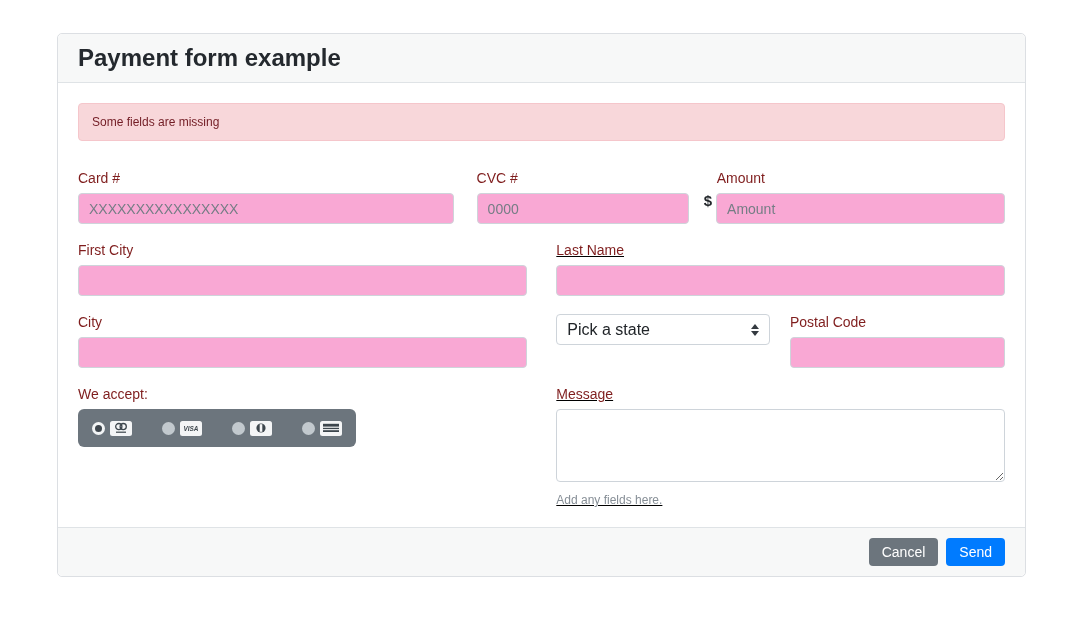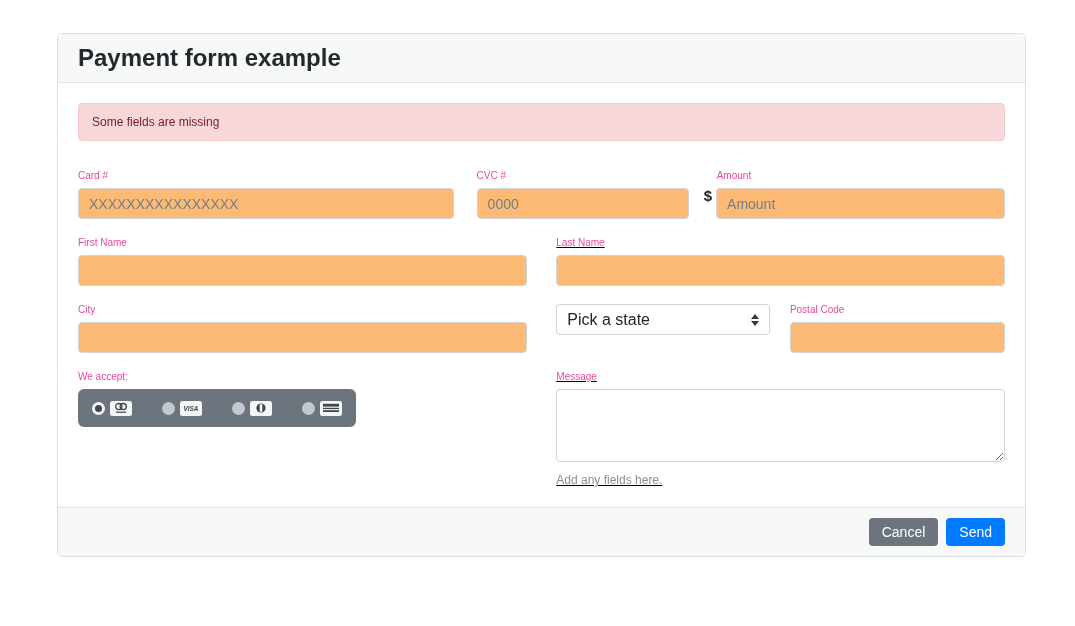--- a/index.html
+++ b/index.html
@@ -11,24 +11,24 @@
   .card-header {
     background: #f7f8f8; border-bottom: 1px solid #dfe3e6;
     padding: 10px 20px; border-radius: 5px 5px 0 0;
   }
   .card-title { font-size: 24px; font-weight: 600; color: #24292e; }
   .card-body { padding: 20px; }
   .alert {
     background: #f8d7da; border: 1px solid #f5c6cb; color: #721c24;
     padding: 11px 13px; border-radius: 4px; font-size: 12px; margin-bottom: 29px;
   }
-  .form-label { display: block; font-size: 10px; color: #ec4899; margin-bottom: 7px; }
+  .form-label { display: block; font-size: 14px; color: #7f1d1d; margin-bottom: 7px; }
   .form-control {
     width: 100%; height: 31px; border: 1px solid #ced4da; border-radius: 4px;
-    padding: 0 10px; font-size: 14px; color: #495057; background: #fdba74; font-family: inherit;
+    padding: 0 10px; font-size: 14px; color: #495057; background: #f9a8d4; font-family: inherit;
   }
   .form-control::placeholder { color: #757d85; opacity: 1; }
   .row { display: flex; margin-bottom: 18px; }
   .c-cardnum { width: 40.6%; }
   .c-cvc { width: 22.9%; margin-left: 2.4%; }
   .c-amount { width: 32.5%; margin-left: 1.6%; }
   .c-amount .form-label { margin-left: 13px; }
   .half { width: 48.4%; }
   .half + .half { margin-left: 3.2%; text-decoration: underline; }
   .c-state { width: 23.1%; margin-left: 3.2%; }
@@ -95,21 +95,21 @@
         <label class="form-label">Amount</label>
         <div class="amount-wrap">
           <span class="amount-prefix">$</span>
           <input class="form-control" type="text" placeholder="Amount" style="">
         </div>
       </div>
     </div>
 
     <div class="row">
       <div class="half">
-        <label class="form-label">First Name</label>
+        <label class="form-label">First City</label>
         <input class="form-control" type="text" style="">
       </div>
       <div class="half">
         <label class="form-label">Last Name</label>
         <input class="form-control" type="text" style="">
       </div>
     </div>
 
     <div class="row">
       <div class="half">

